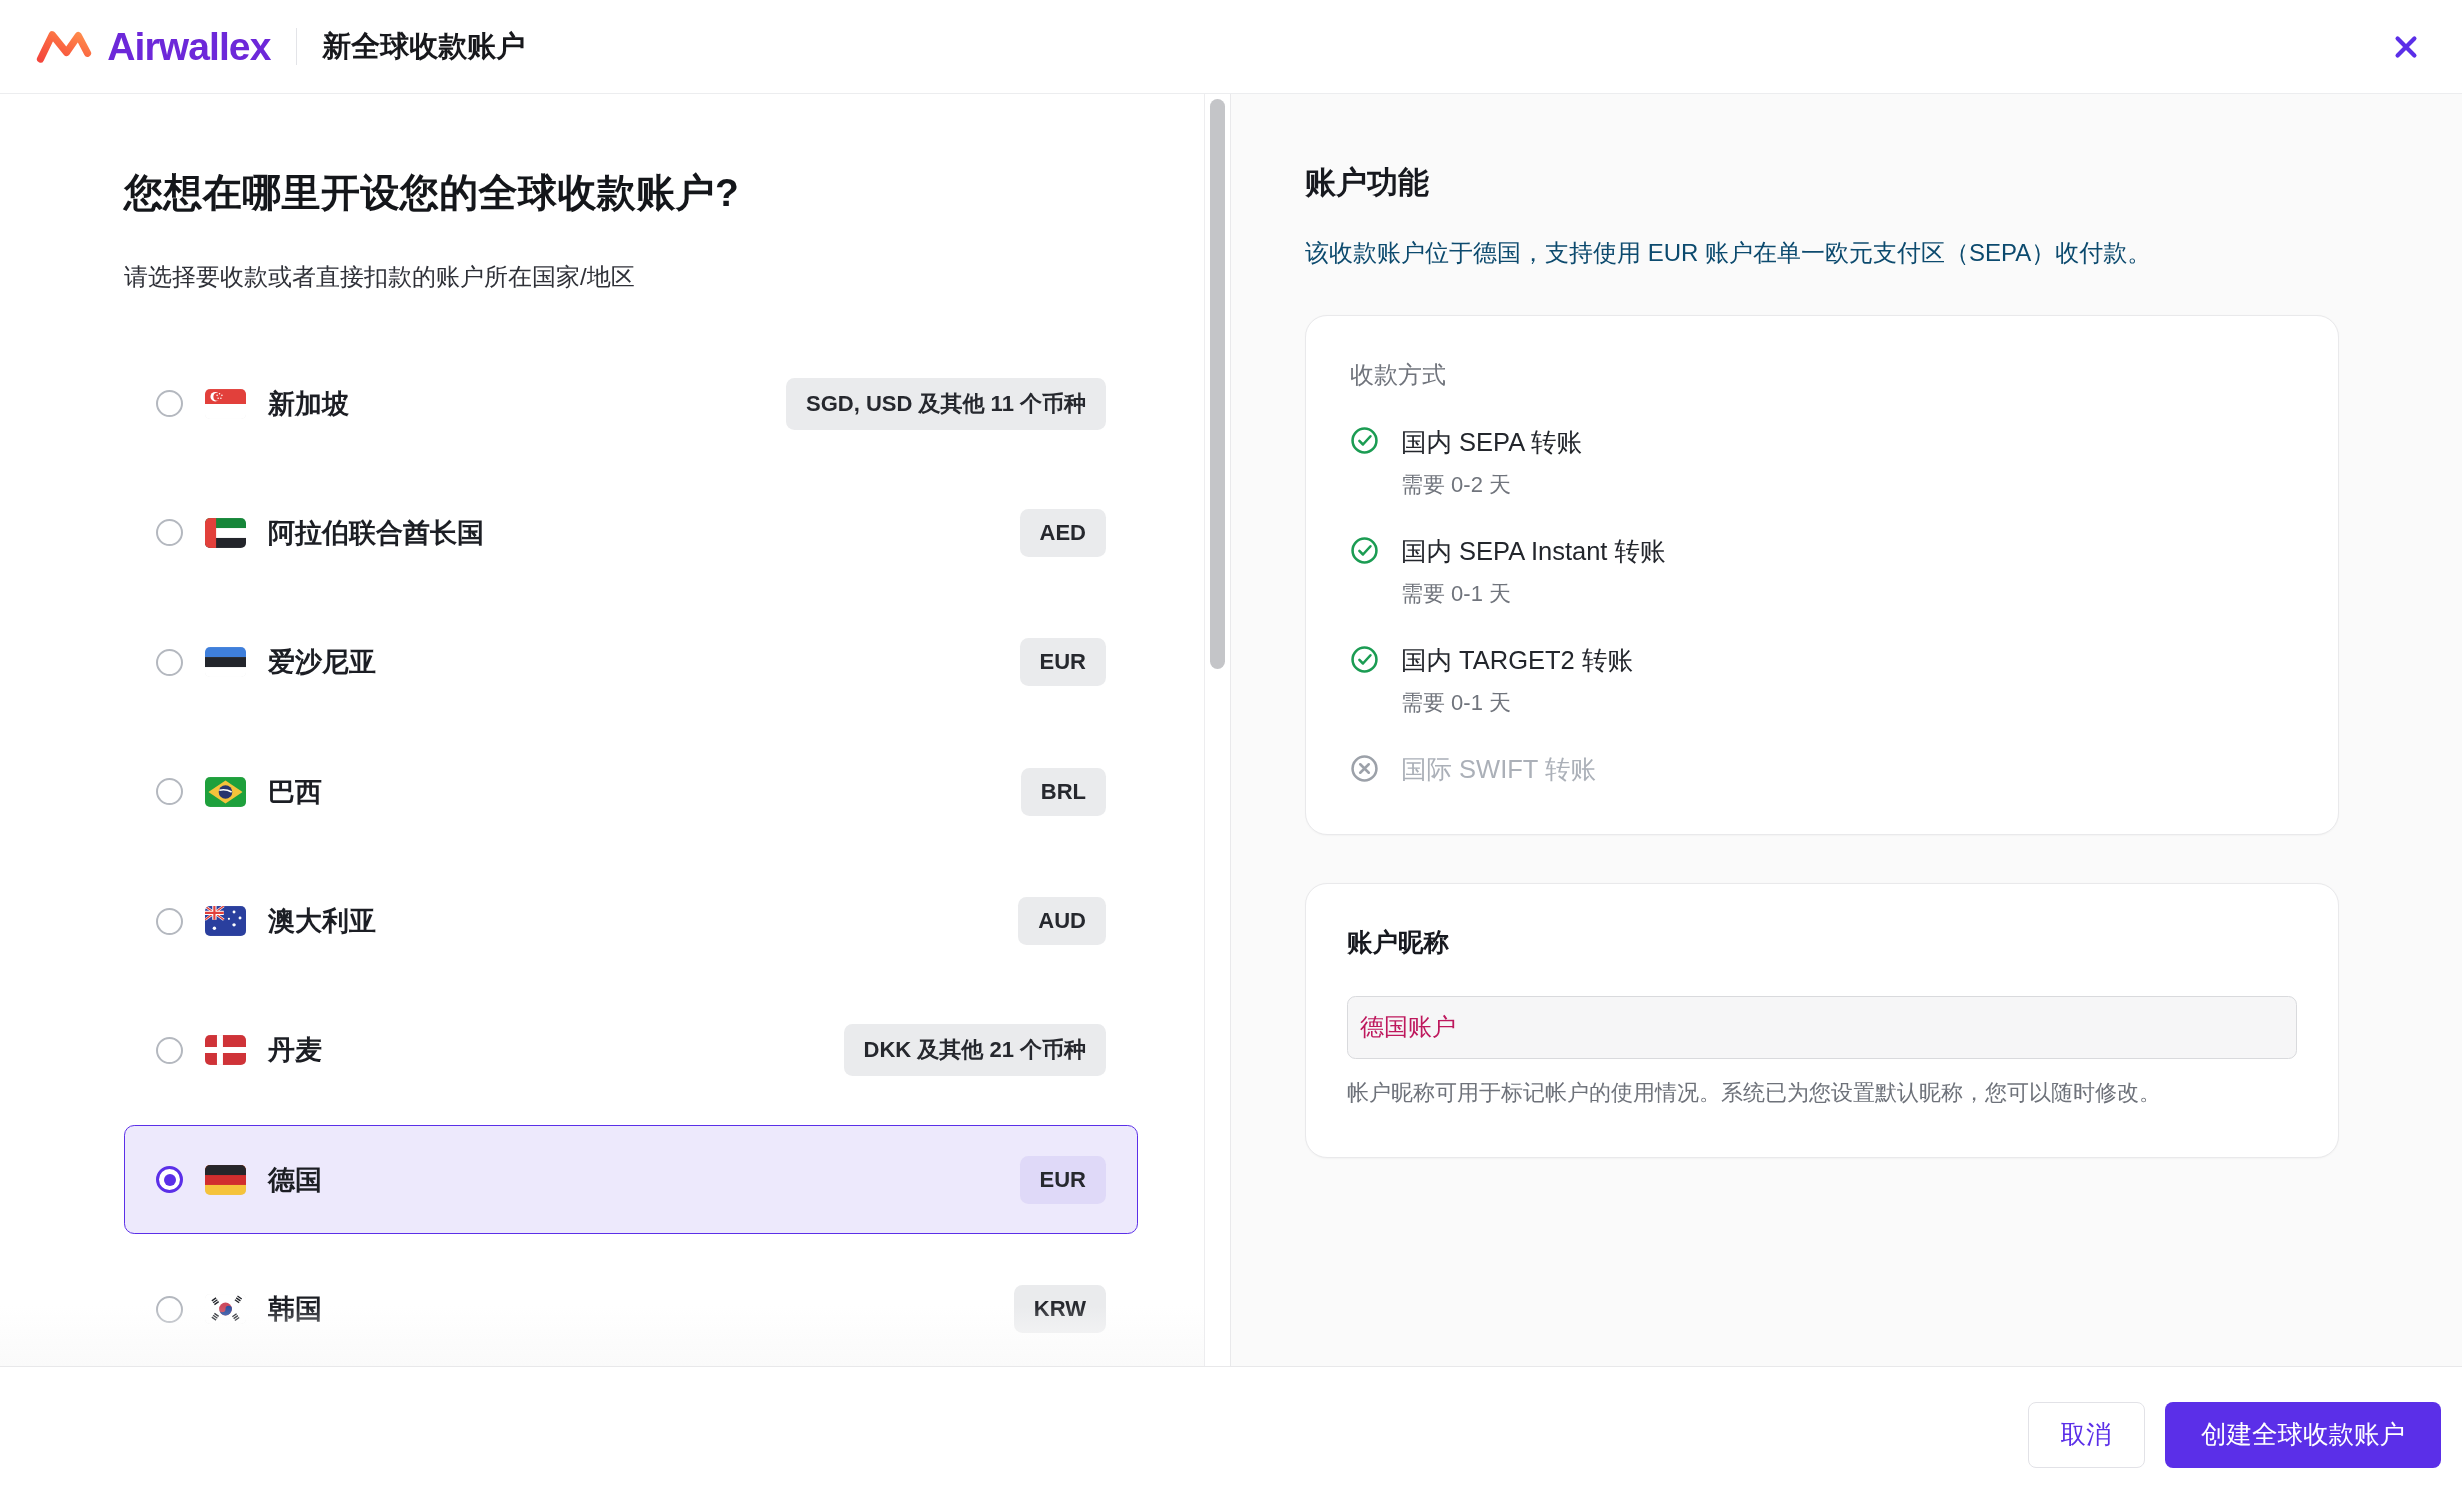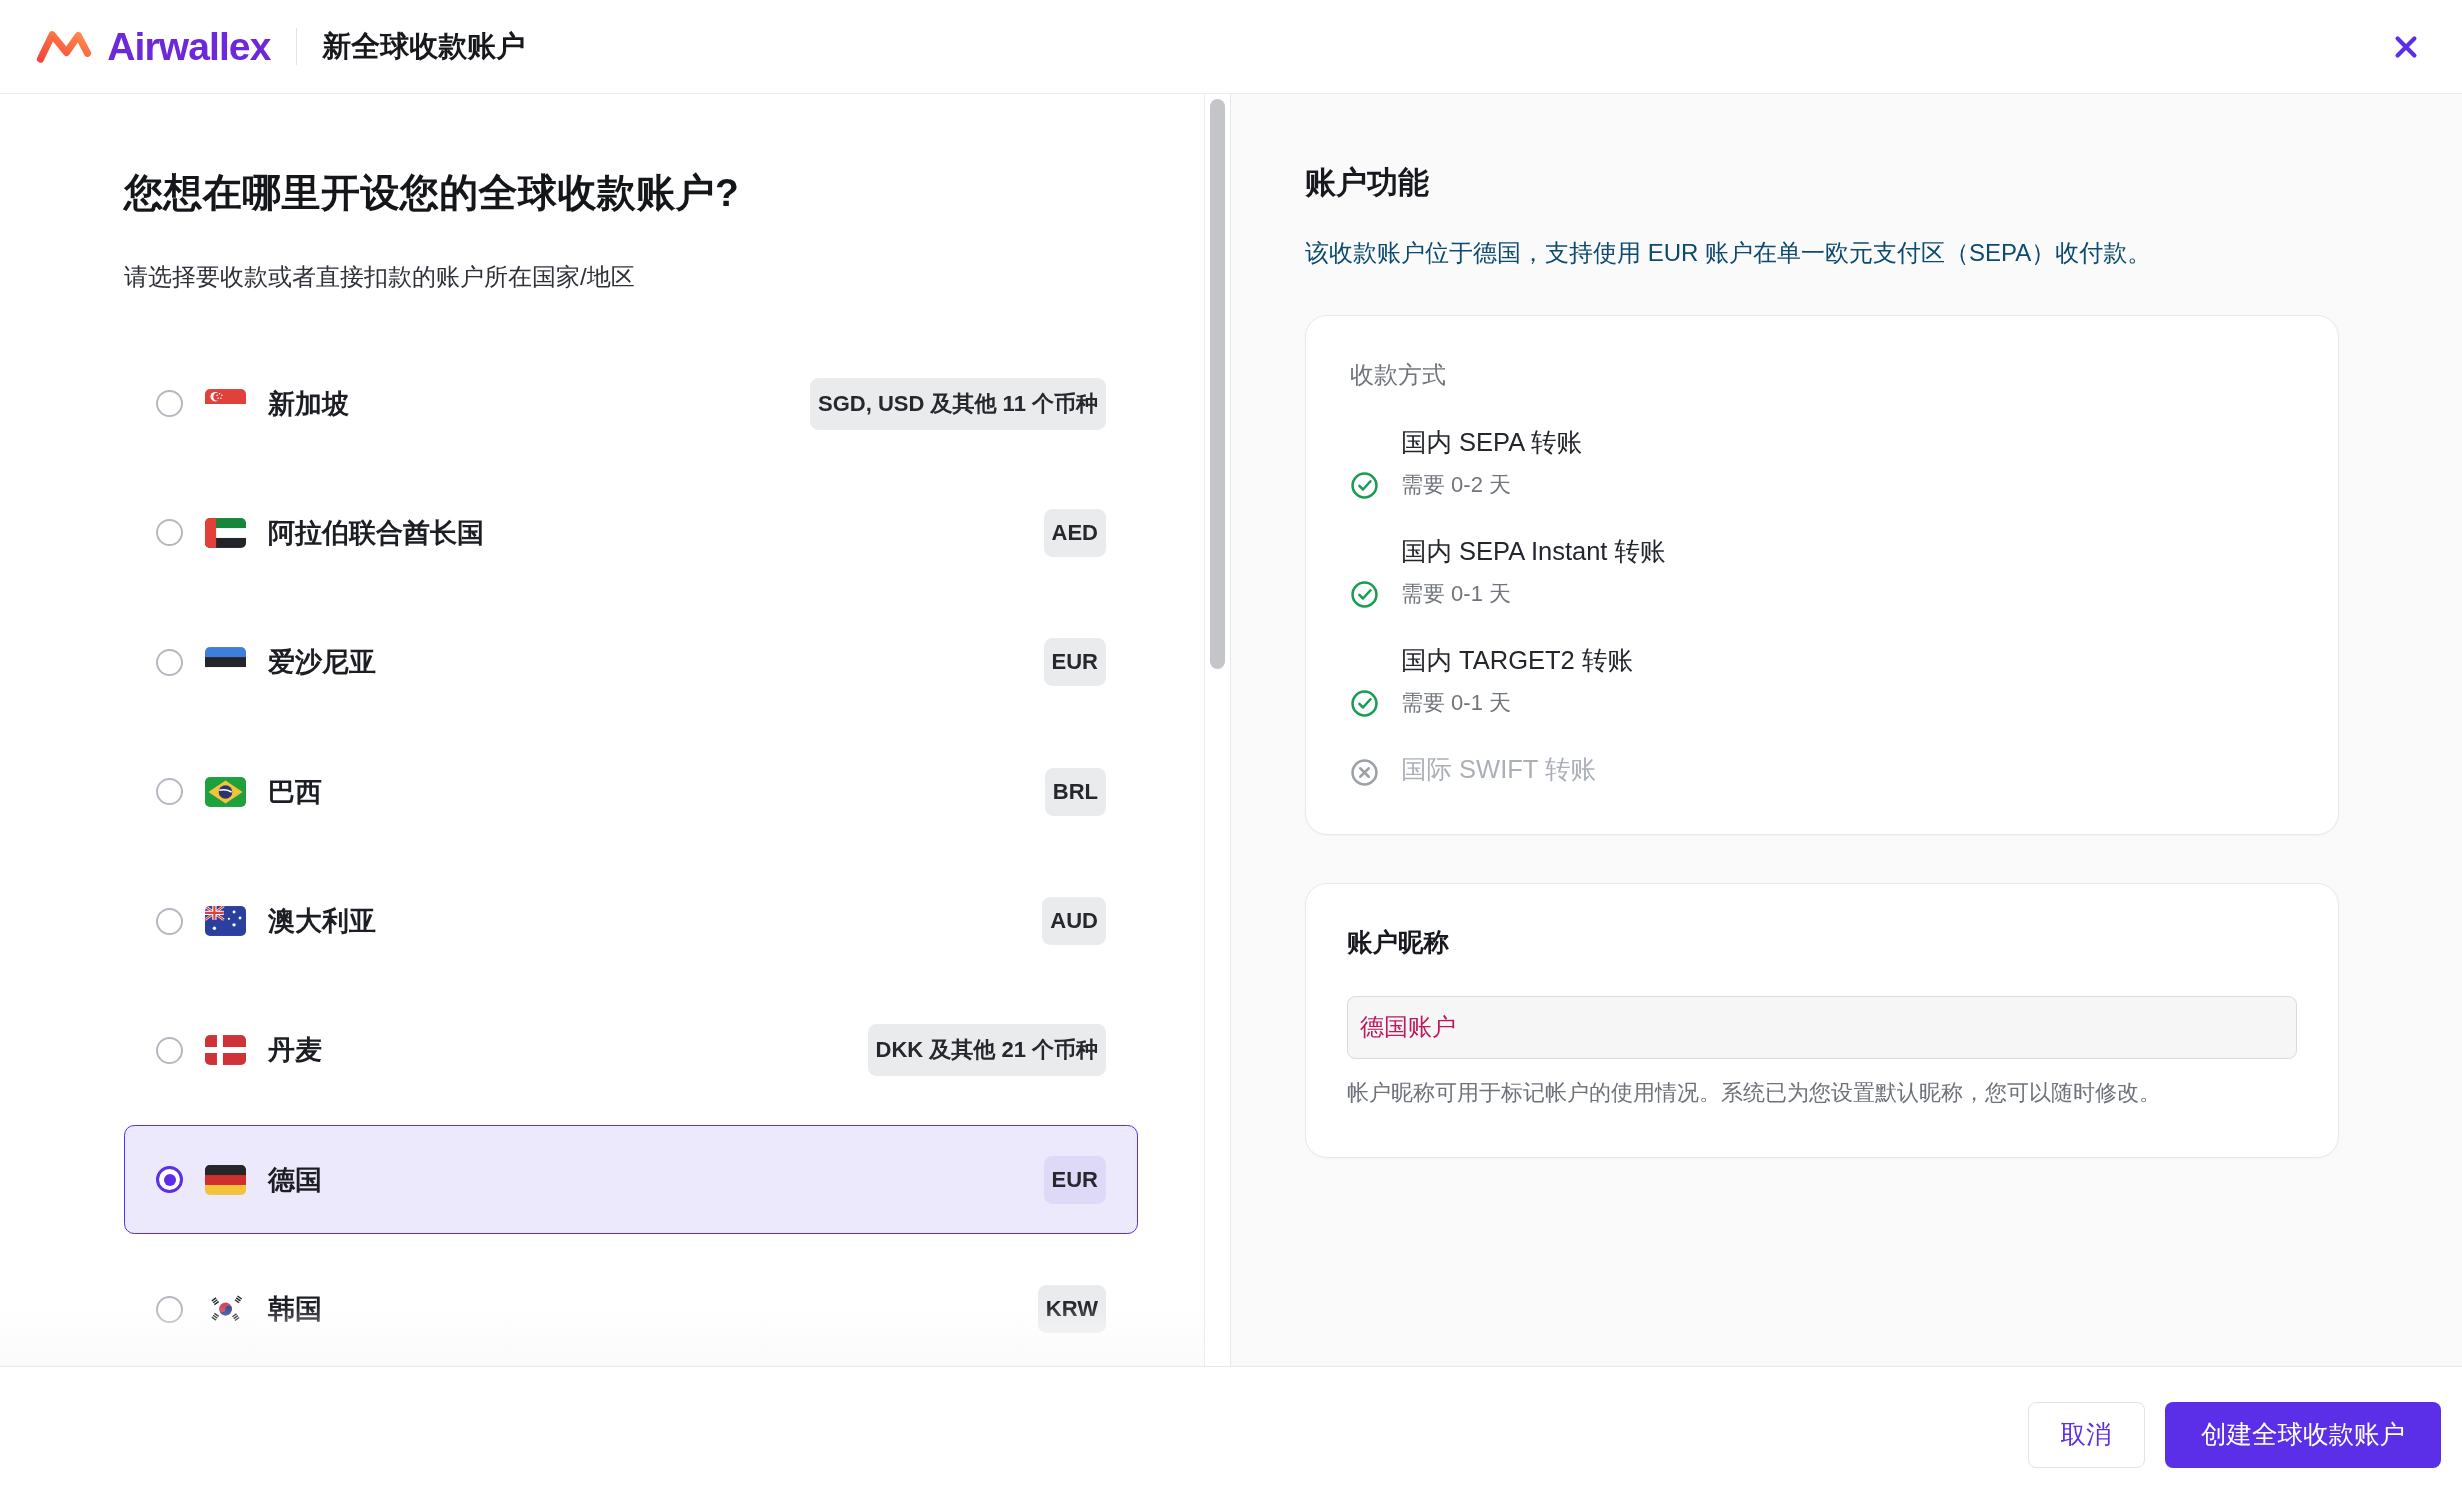--- a/index.html
+++ b/index.html
@@ -58,21 +58,21 @@
   .flag {
     width:41px; height:30px; border-radius:5.1px; overflow:hidden; margin-left:22px;
     box-shadow:0 0 0 0.9px rgba(0,0,0,0.08) inset; flex:0 0 auto; position:relative;
   }
   .flag svg { display:block; width:100%; height:100%; }
 
   .country-name { font-size:27px; font-weight:650; color:#1c1e24; margin-left:22px; }
 
   .badge {
     margin-left:auto; background:#eaebed; color:#26282e; font-size:22px; font-weight:700;
-    padding:11px 8px; border-radius:8.5px; white-space:nowrap;
+    padding:11px 20px; border-radius:8.5px; white-space:nowrap;
   }
   .country-row.selected .badge { background:#dfd9f8; }
 
   
   .scroll-gutter { width:25px; background:#fff; position:relative; }
   .scroll-thumb {
     position:absolute; left:5.1px; top:5.1px; width:14.5px; height:570px;
     background:#c4c5c8; border-radius:7.7px; cursor:pointer;
   }
 
@@ -83,21 +83,21 @@
   }
   .right-heading { font-size:31px; font-weight:750; color:#17191f; }
   .right-desc { font-size:24px; color:#0c4a6e; margin-top:32px; line-height:1.45; }
 
   .card {
     background:#fff; border:0.9px solid #e9e9eb; border-radius:22px;
     box-shadow:0 0.9px 1.7px rgba(0,0,0,0.03);
   }
   .methods-card { margin-top:44px; padding:43px 44px 20.4px 44px; }
   .methods-label { font-size:24px; color:#70747c; }
-  .method-item { display:flex; margin-top:34px;align-items:flex-end; }
+  .method-item { display:flex; margin-top:34px; }
   .method-icon { width:29px; height:29px; flex:0 0 auto; margin-top:1.7px; }
   .method-body { margin-left:22px; }
   .method-title { font-size:25.5px; font-weight:500; color:#23262c; }
   .method-title.disabled { color:#abb0b8; }
   .method-duration { font-size:22px; color:#70747c; margin-top:10.2px; }
   .method-item.last { margin-bottom:26px; }
 
   .nickname-card { margin-top:48px; padding:41px 41px 48px 41px; }
   .nickname-label { font-size:25.5px; font-weight:750; color:#17191f; }
   .nickname-input {

